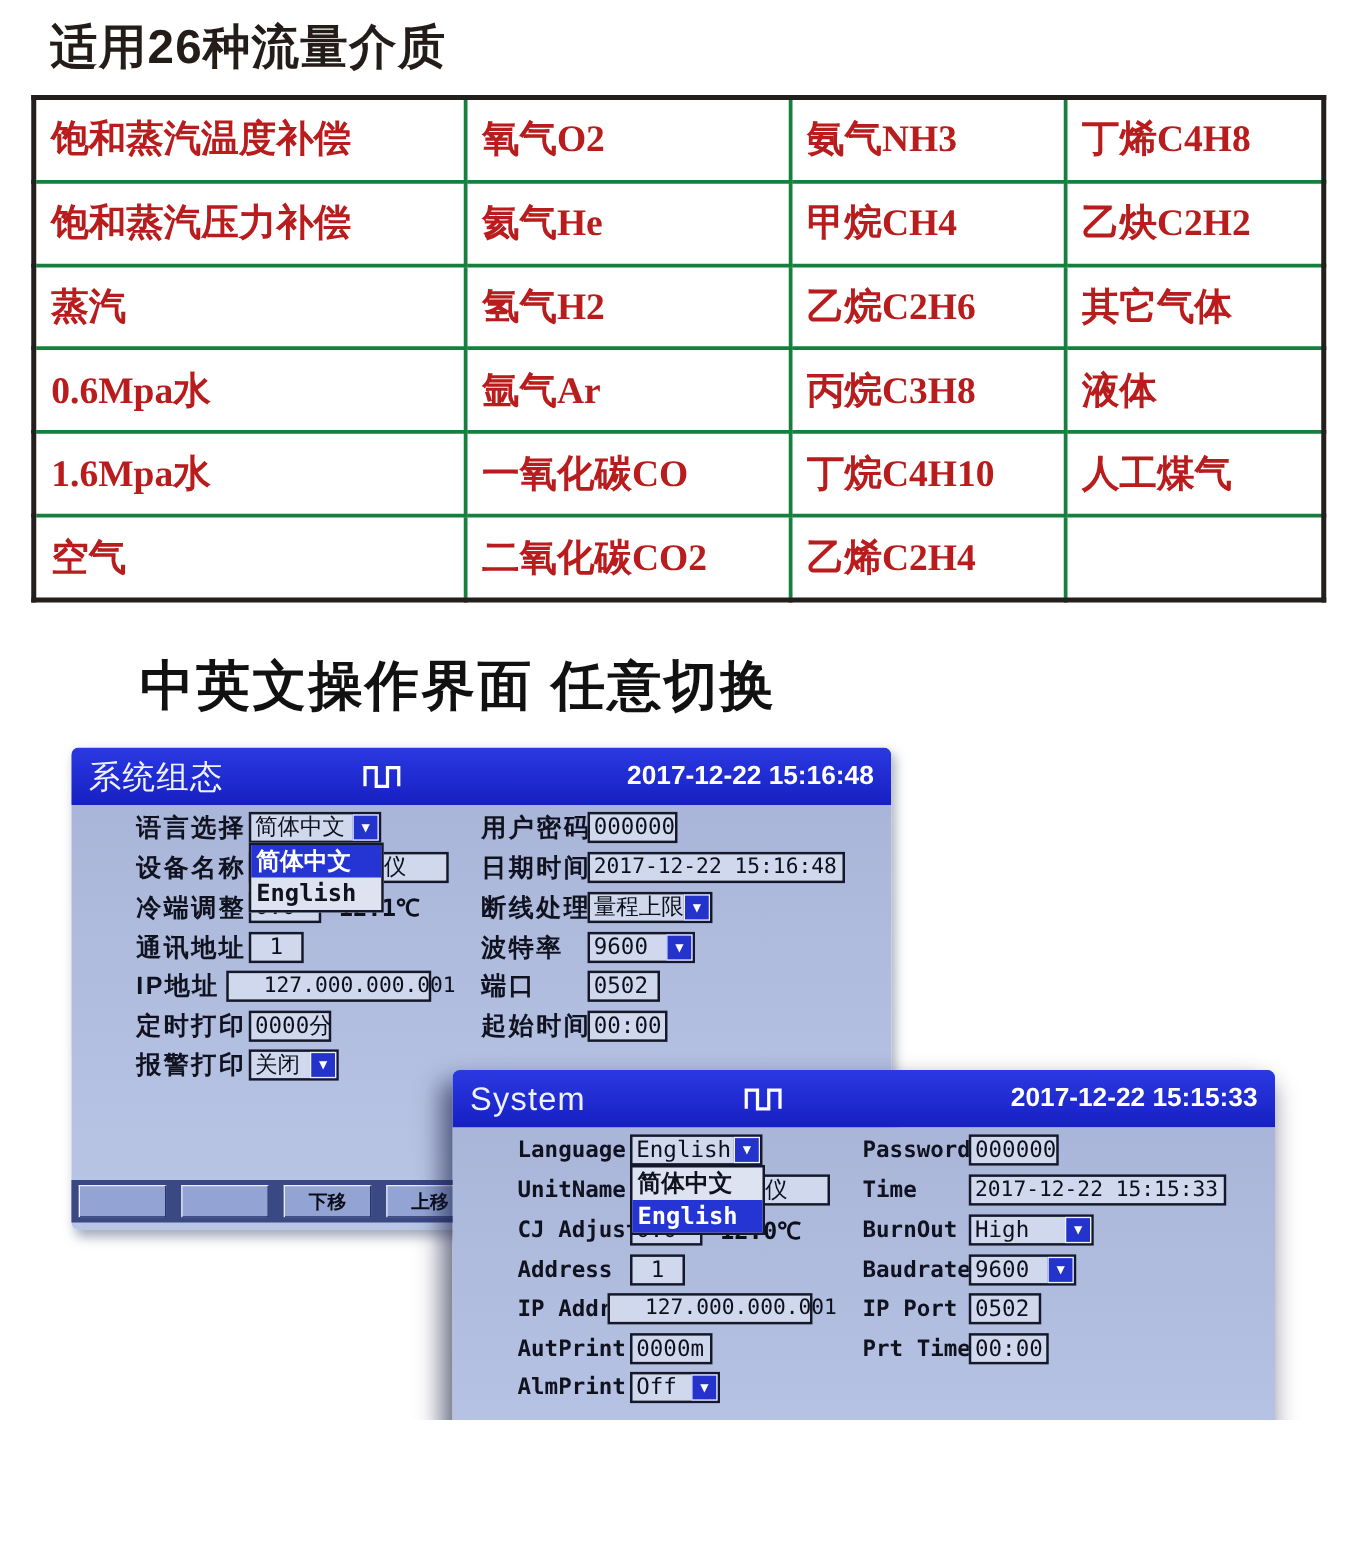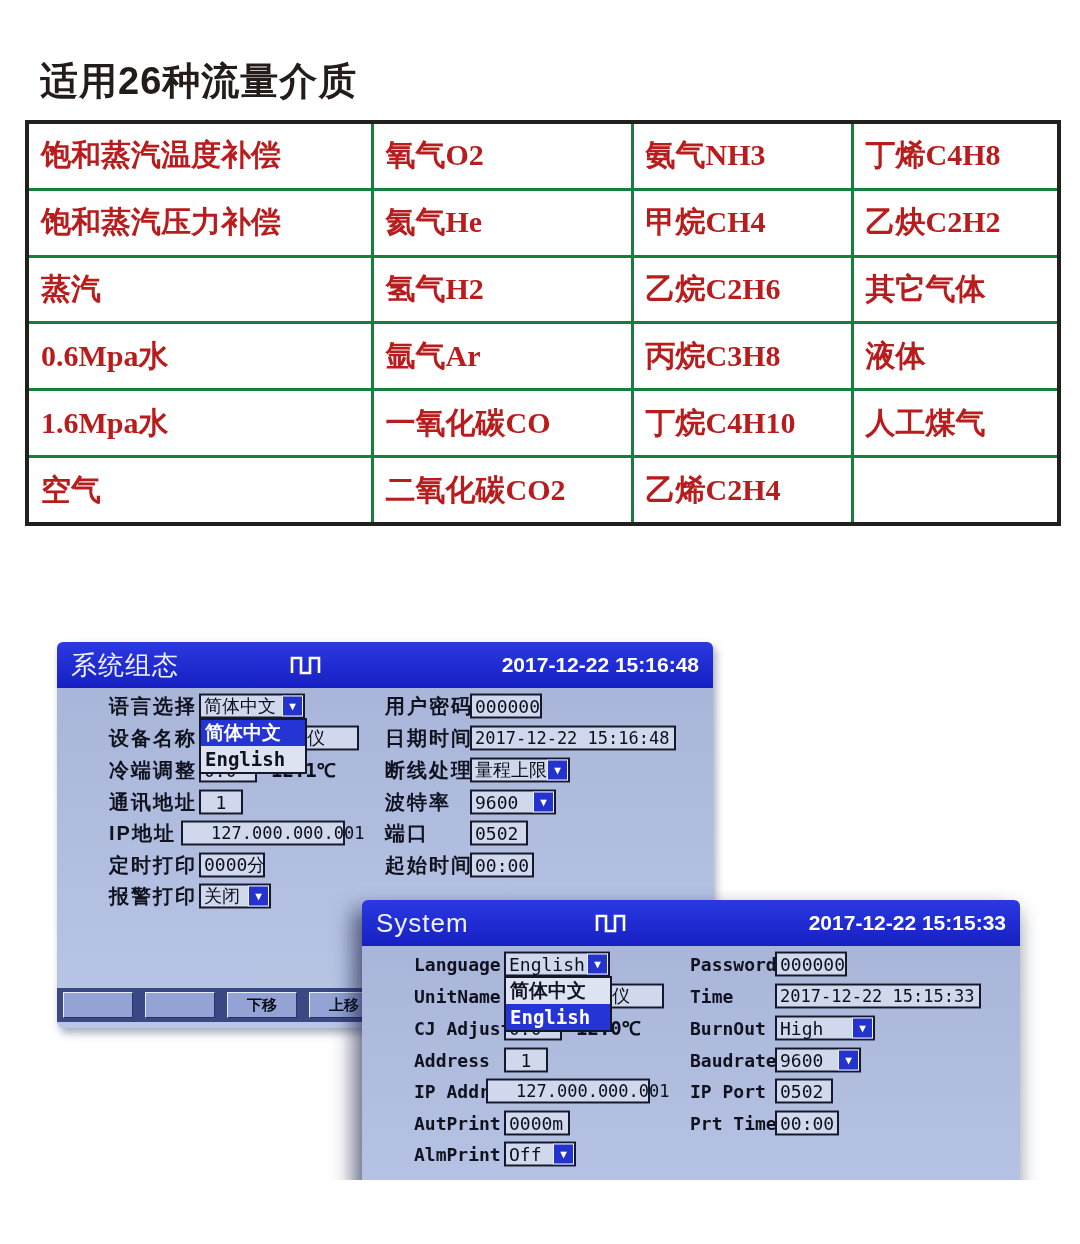--- a/index.html
+++ b/index.html
@@ -1,17 +1,17 @@
 <!DOCTYPE html>
 <html><head>
 <meta charset="utf-8">
 <style>
   html,body{margin:0;padding:0;background:#fff;}
   .page{position:relative;width:1080px;height:1136px;background:#ffffff;overflow:hidden;
-        font-family:"Liberation Sans",sans-serif;color:#1c1713;margin-top:44px;}
+        font-family:"Liberation Sans",sans-serif;color:#1c1713;}
 
   
   .title1{position:absolute;left:40px;top:12px;font-size:38px;font-weight:700;letter-spacing:1px;color:#231c18;}
   .title2{position:absolute;left:112px;top:520px;font-size:43px;font-weight:600;letter-spacing:2px;color:#111;}
 
   
   table.media{position:absolute;left:25px;top:76px;width:1032px;height:406px;
               border-collapse:collapse;table-layout:fixed;background:#fff;}
   table.media td{border:3px solid #15803d;font-family:"Liberation Serif",serif;
                  font-size:30px;font-weight:600;color:#b91c1c;padding:0 0 0 12px;
@@ -80,20 +80,21 @@
   .clearbtn{position:absolute;right:10px;top:283px;width:122px;height:30px;box-sizing:border-box;
             border:2px solid #14182a;display:flex;align-items:center;justify-content:center;
             font-family:"DejaVu Sans Mono",monospace;font-size:17px;font-weight:600;color:#0c0f1c;}
 </style>
 </head>
 <body>
 
 <div class="page">
 
   <div class="title1">适用26种流量介质</div>
+  <div class="title2">中英文操作界面 任意切换</div>
 
   <table class="media">
     <colgroup>
         <col style="width:345px">
         <col style="width:260px">
         <col style="width:220px">
         <col style="width:207px">
       </colgroup>
     <tbody>
         <tr>

